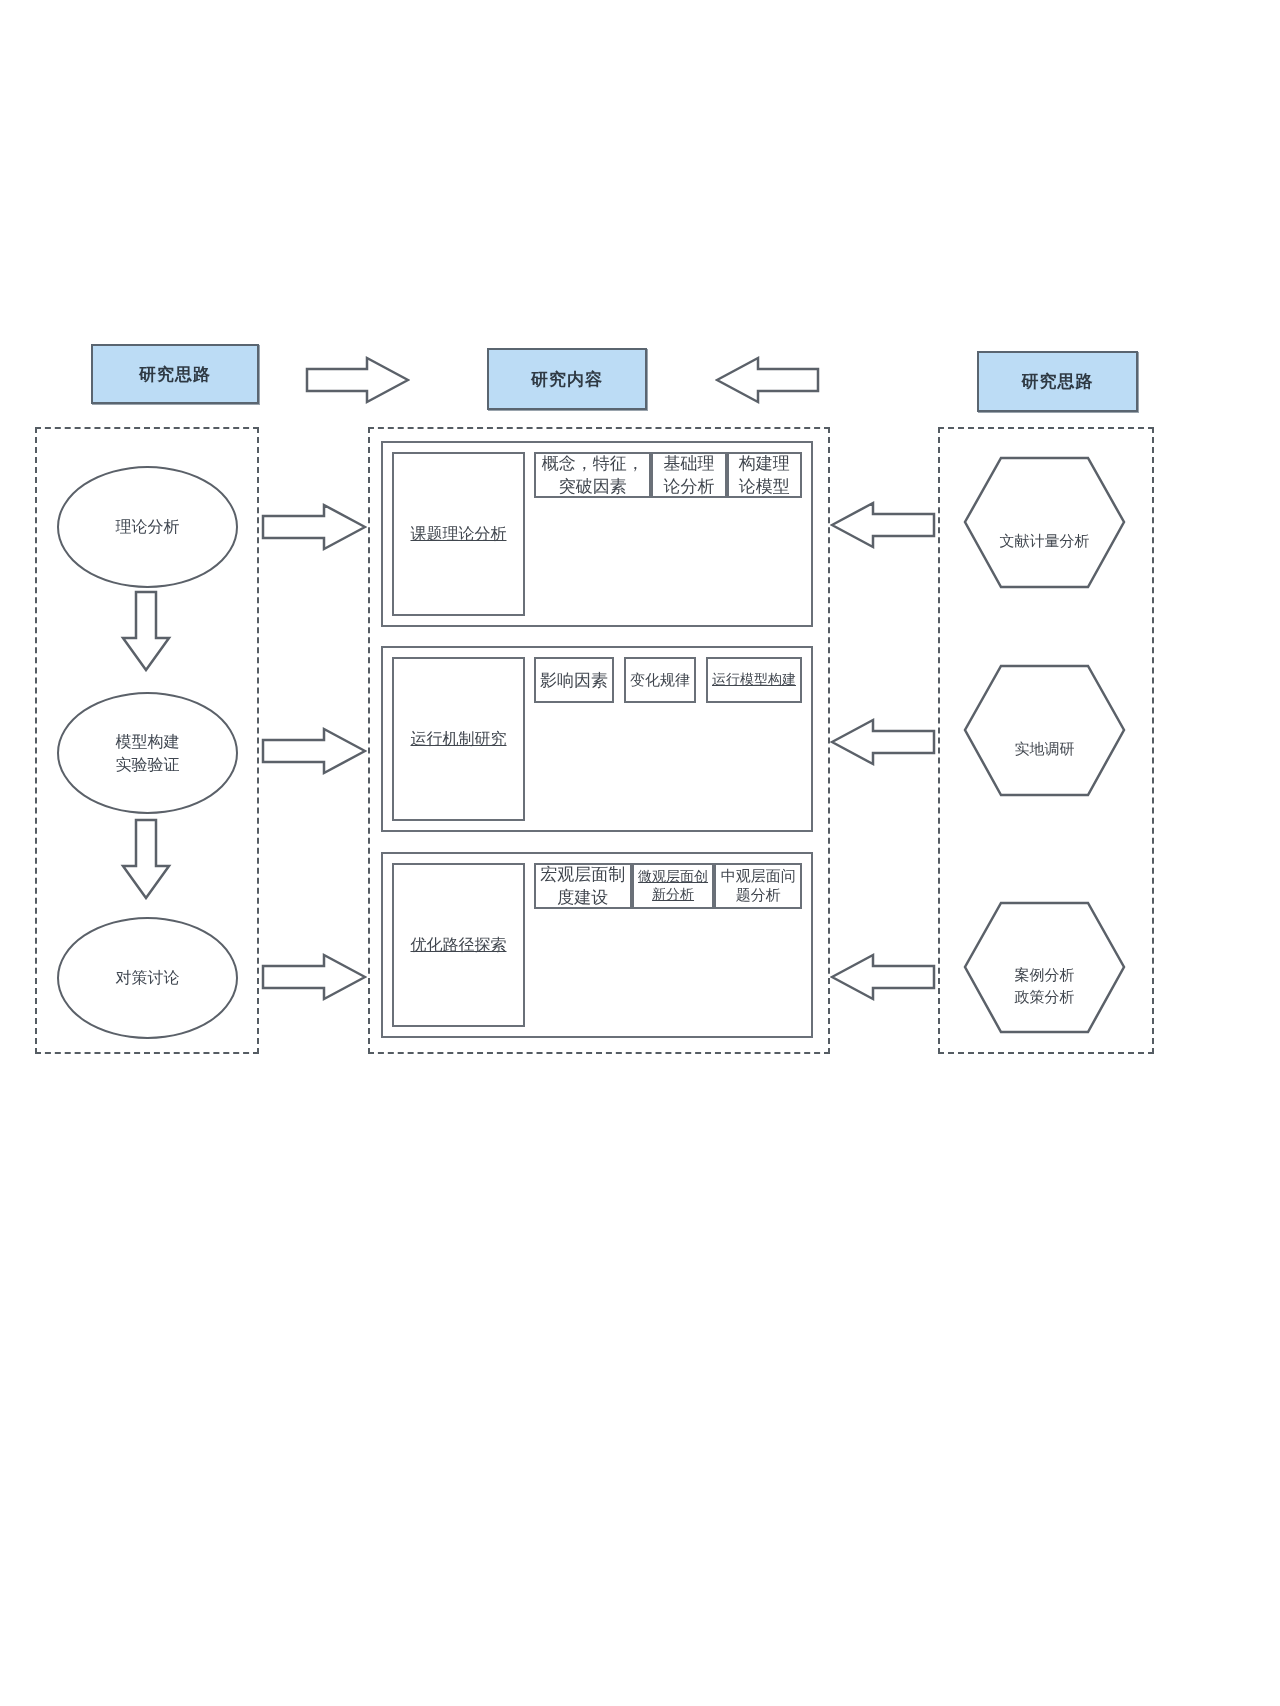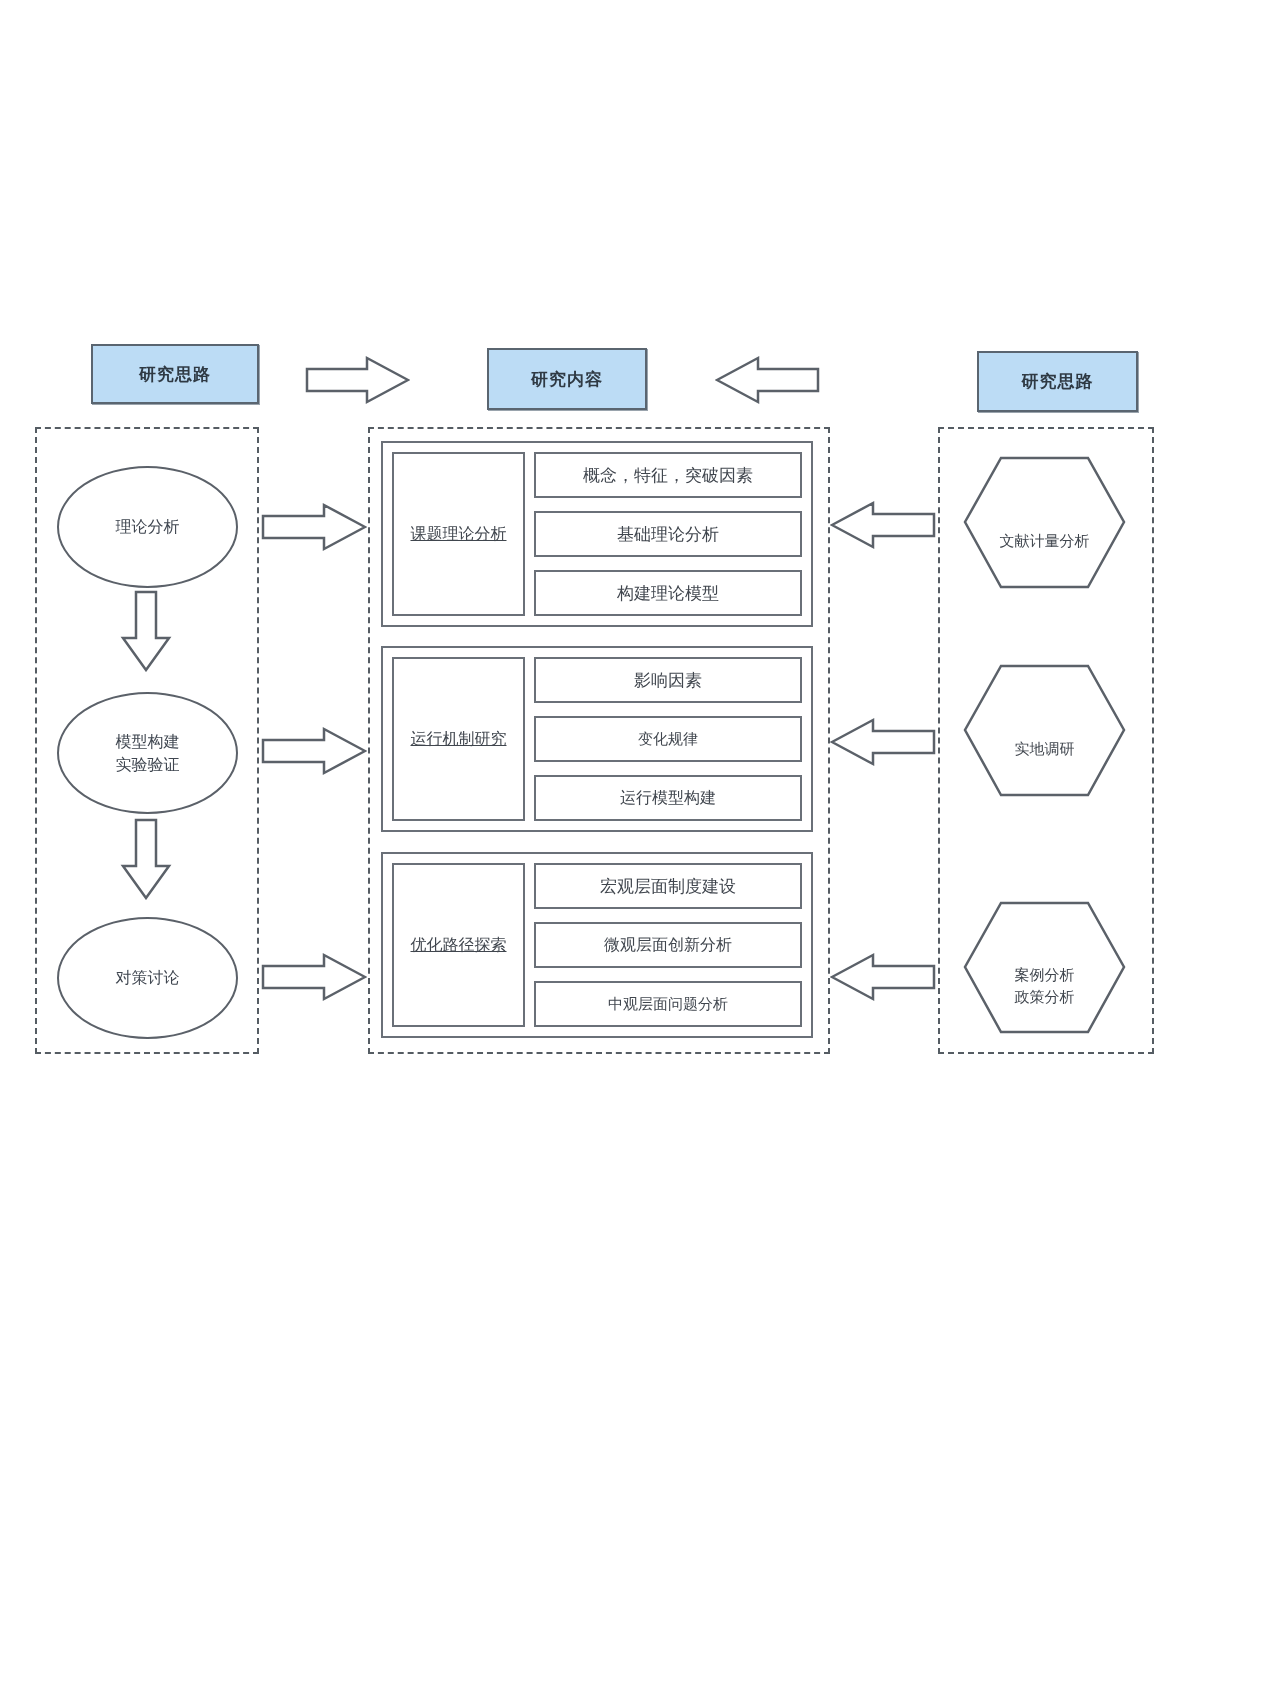--- a/index.html
+++ b/index.html
@@ -108,37 +108,37 @@
     font-size: 16px;
     line-height: 1.4;
     color: #40464e;
     padding: 0 6px;
     box-sizing: border-box;
     text-decoration: underline;
   }
   .group-items {
     flex: 1;
     display: flex;
-    flex-direction: column;
+    flex-direction: row;
     justify-content: space-between;
   }
   .item-box {
     border: 2px solid #6a7078;
     height: 46px;
     display: flex;
     align-items: center;
     justify-content: center;
     text-align: center;
     color: #40464e;
     box-sizing: border-box;
     padding: 0 4px;
   }
   .item-box.size-lg { font-size: 17px; }
   .item-box.size-md { font-size: 15px; }
-  .item-box.size-sm { font-size: 16px; }
+  .item-box.size-sm { font-size: 14px; text-decoration: underline; }
 
   
   .hex {
     position: absolute;
     left: 963px;
     width: 163px;
     height: 169px;
     display: flex;
     align-items: center;
     justify-content: center;

